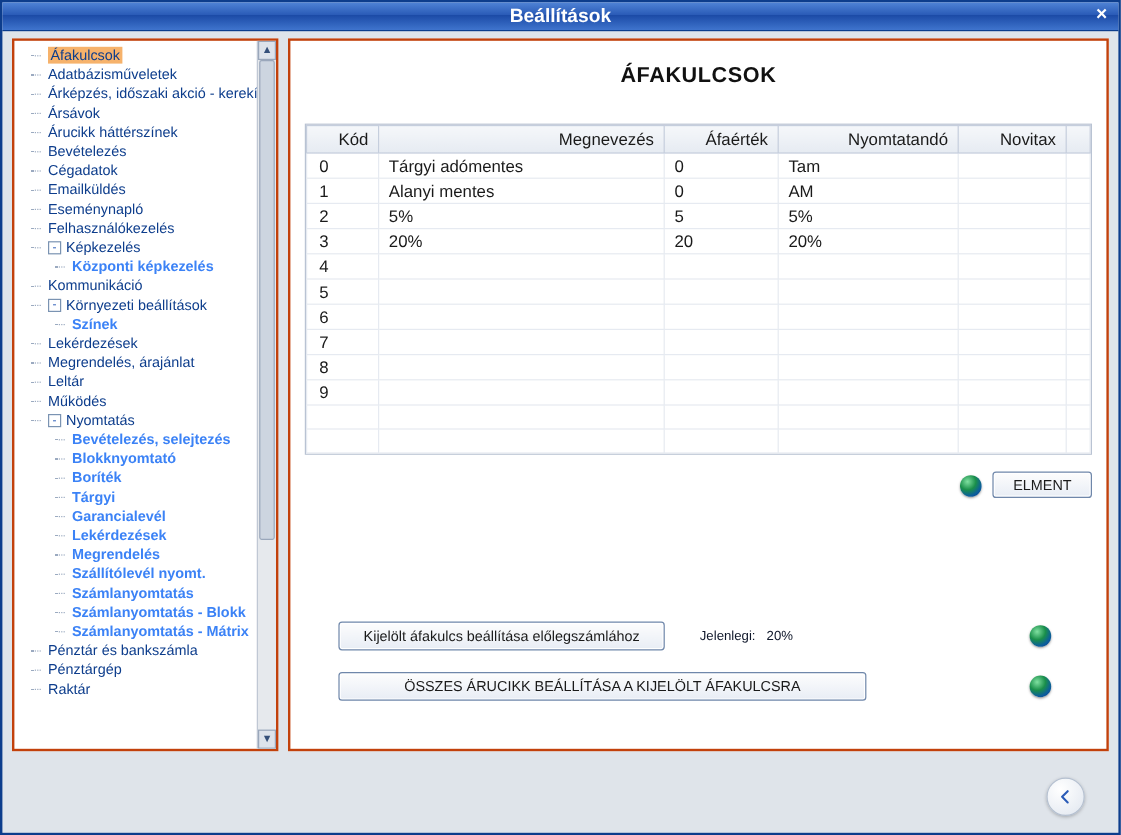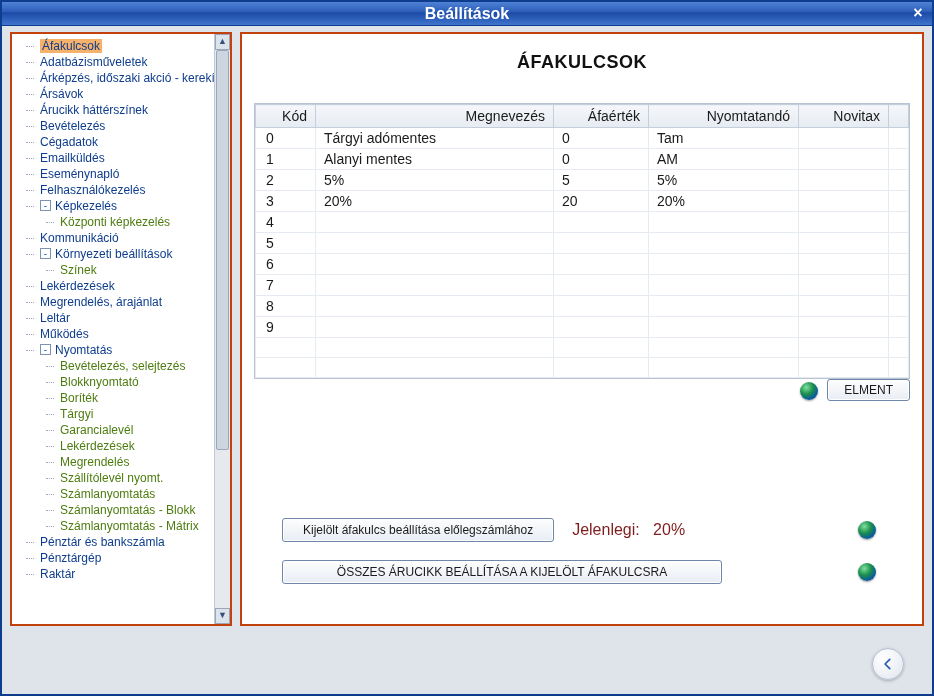--- a/index.html
+++ b/index.html
@@ -20,42 +20,42 @@
 
   .tree { padding:4px 2px 4px 6px; font-size:12px; line-height:16px; color:#222; overflow:hidden; height:100%; }
   .tree-item { white-space:nowrap; padding:0 2px; cursor:pointer; }
   .tree-item.depth1 { padding-left:22px; position:relative; }
   .tree-item.depth1::before { content:""; position:absolute; left:8px; top:8px; width:8px; border-top:1px dotted #9baac0; }
   .tree-item.depth2 { padding-left:42px; position:relative; }
   .tree-item.depth2::before { content:""; position:absolute; left:28px; top:8px; width:8px; border-top:1px dotted #9baac0; }
   .tree-item .expander { display:inline-block; width:11px; height:11px; border:1px solid #7a93b2; background:#fff; text-align:center; line-height:9px; font-size:10px; color:#2a5bb7; margin-right:4px; vertical-align:1px; }
   .tree-item.selected span.lbl { background:#f6b26b; color:#000; padding:0 2px; }
   .tree-item span.lbl { color:#0d3d8c; }
-  .tree-item.depth2 span.lbl { color:#4d7c0f; }
+  .tree-item.depth2 span.lbl { color:#3b82f6;font-weight:bold; }
   .tree-item.depth1 span.lbl { color:#0d3d8c; }
 
   .main-panel { left:238px; top:4px; right:8px; height:594px; padding:12px; }
   .main-title { text-align:center; font-size:18px; font-weight:bold; letter-spacing:0.5px; margin-top:6px; margin-bottom:30px; color:#111; }
 
   .grid { border:1px solid #b9c3d3; font-size:14px; }
   .grid table { border-collapse:collapse; width:100%; table-layout:fixed; }
   .grid th { background:linear-gradient(#f5f7fa,#e6ebf2); border:1px solid #c5cedd; font-weight:normal; text-align:right; padding:3px 8px; font-size:14px; }
   .grid td { border:1px solid #e6eaf1; padding:2px 8px; height:20px; font-size:14px; }
   .grid td.kod { text-align:left; padding-left:10px; }
 
-  .save-row { text-align:right; }
+  .save-row { text-align:right; margin-top:14px; }
   .globe { display:inline-block; width:18px; height:18px; border-radius:50%; background:radial-gradient(circle at 35% 30%, #7fe0a0 0%, #1a8f4a 40%, #0b5c9e 70%, #063a6c 100%); box-shadow:0 1px 2px rgba(0,0,0,0.4); vertical-align:middle; margin-right:6px; }
   button.win { background:linear-gradient(#fdfdfd,#e8edf5); border:1px solid #6f87aa; border-radius:3px; padding:3px 16px; font-size:12px; cursor:pointer; color:#1a1a1a; box-shadow:inset 0 0 0 1px #fff; }
   button.win.wide { padding:4px 20px; min-width:260px; }
   button.win.wider { padding:4px 20px; min-width:440px; }
 
   .action-area { position:absolute; left:40px; right:40px; bottom:40px; }
-  .row { display:flex; align-items:center; gap:18px; margin-top:18px; justify-content:flex-start; }
+  .row { display:flex; align-items:center; gap:29px; margin-top:18px; justify-content:flex-start; }
   .row .spacer { flex:1; }
-  .current { font-size:16px; color:#7f1d1d; }
+  .current { font-size:11px; color:#0f172a; }
 
   .back-arrow { position:absolute; right:28px; bottom:14px; width:32px; height:32px; border-radius:50%; background:radial-gradient(circle at 35% 30%,#fff,#e0e6ef); border:1px solid #b5c0d0; box-shadow:0 1px 3px rgba(0,0,0,0.25); display:flex; align-items:center; justify-content:center; cursor:pointer; }
   .back-arrow svg { width:14px; height:14px; }
 </style>
 </head>
 <body>
 
 <div class="window">
   <div class="titlebar">
     <span>Beállítások</span>

